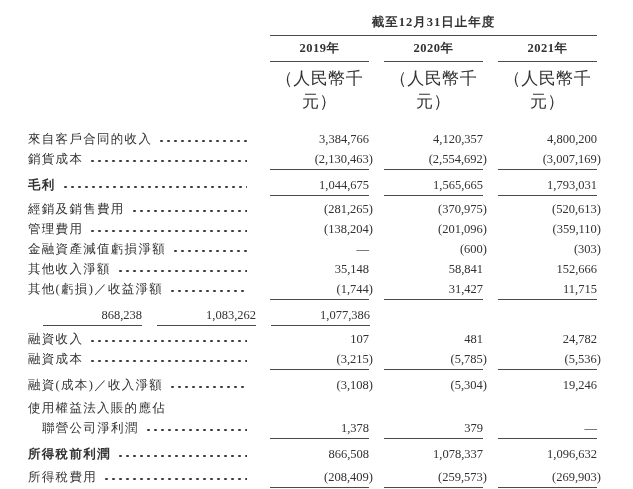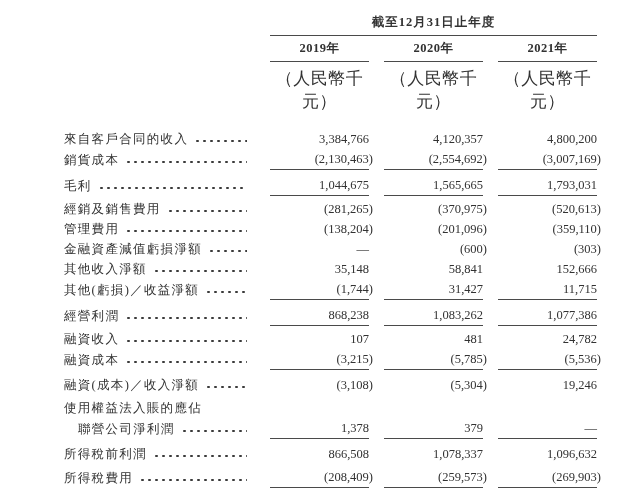--- a/index.html
+++ b/index.html
@@ -24,27 +24,27 @@
     flex:0 0 99px; width:99px; margin-left:15px;
     text-align:center; font-weight:bold; font-size:12.5px; letter-spacing:0.5px;
     padding:4px 0 4px 0; border-bottom:1px solid #4a4a4a;
   }
   .unit-cell {
     flex:0 0 99px; width:99px; margin-left:15px;
     text-align:center; font-size:17px; letter-spacing:0.5px;
     padding-top:5px;
   }
   .tbody { margin-top:16px; }
-  .row { display:flex; align-items:flex-end; min-height:20px;margin-left:36px; }
+  .row { display:flex; align-items:flex-start; min-height:20px; }
   .row.spaced { margin-top:5px; margin-bottom:3px; }
   .label-cell { flex:1 1 auto; display:flex; align-items:flex-end; min-width:0; }
   .label-text {
     font-size:12.5px; letter-spacing:1.3px; line-height:20px; white-space:nowrap;
   }
-  .row.bold .label-text { font-weight:normal; }
+  .row.bold .label-text { font-weight:bold; }
   .label-text.indent { padding-left:14px; }
   .leader {
     flex:1 1 auto; height:6px; margin:0 8px 5px 6px;
     background-image:radial-gradient(circle, #3a3a3a 1.05px, rgba(255,255,255,0) 1.35px);
     background-size:7px 6px; background-repeat:repeat-x; background-position:0 50%;
   }
   .val-cell {
     flex:0 0 99px; width:99px; margin-left:15px;
     text-align:right; font-size:12.5px; line-height:20px; white-space:nowrap;
   }
@@ -143,24 +143,20 @@
       <div class="row">
     <div class="label-cell">
       <span class="label-text">其他(虧損)／收益淨額</span>
       <span class="leader"></span>
     </div>
     <div class="val-cell rule"><span class="paren">(1,744)</span></div>
     <div class="val-cell rule"><span>31,427</span></div>
     <div class="val-cell rule"><span>11,715</span></div>
   </div>
       <div class="row bold spaced">
-    <div class="label-cell">
-      <span class="label-text">經營利潤</span>
-      <span class="leader"></span>
-    </div>
     <div class="val-cell rule"><span>868,238</span></div>
     <div class="val-cell rule"><span>1,083,262</span></div>
     <div class="val-cell rule"><span>1,077,386</span></div>
   </div>
       <div class="row">
     <div class="label-cell">
       <span class="label-text">融資收入</span>
       <span class="leader"></span>
     </div>
     <div class="val-cell"><span>107</span></div>

